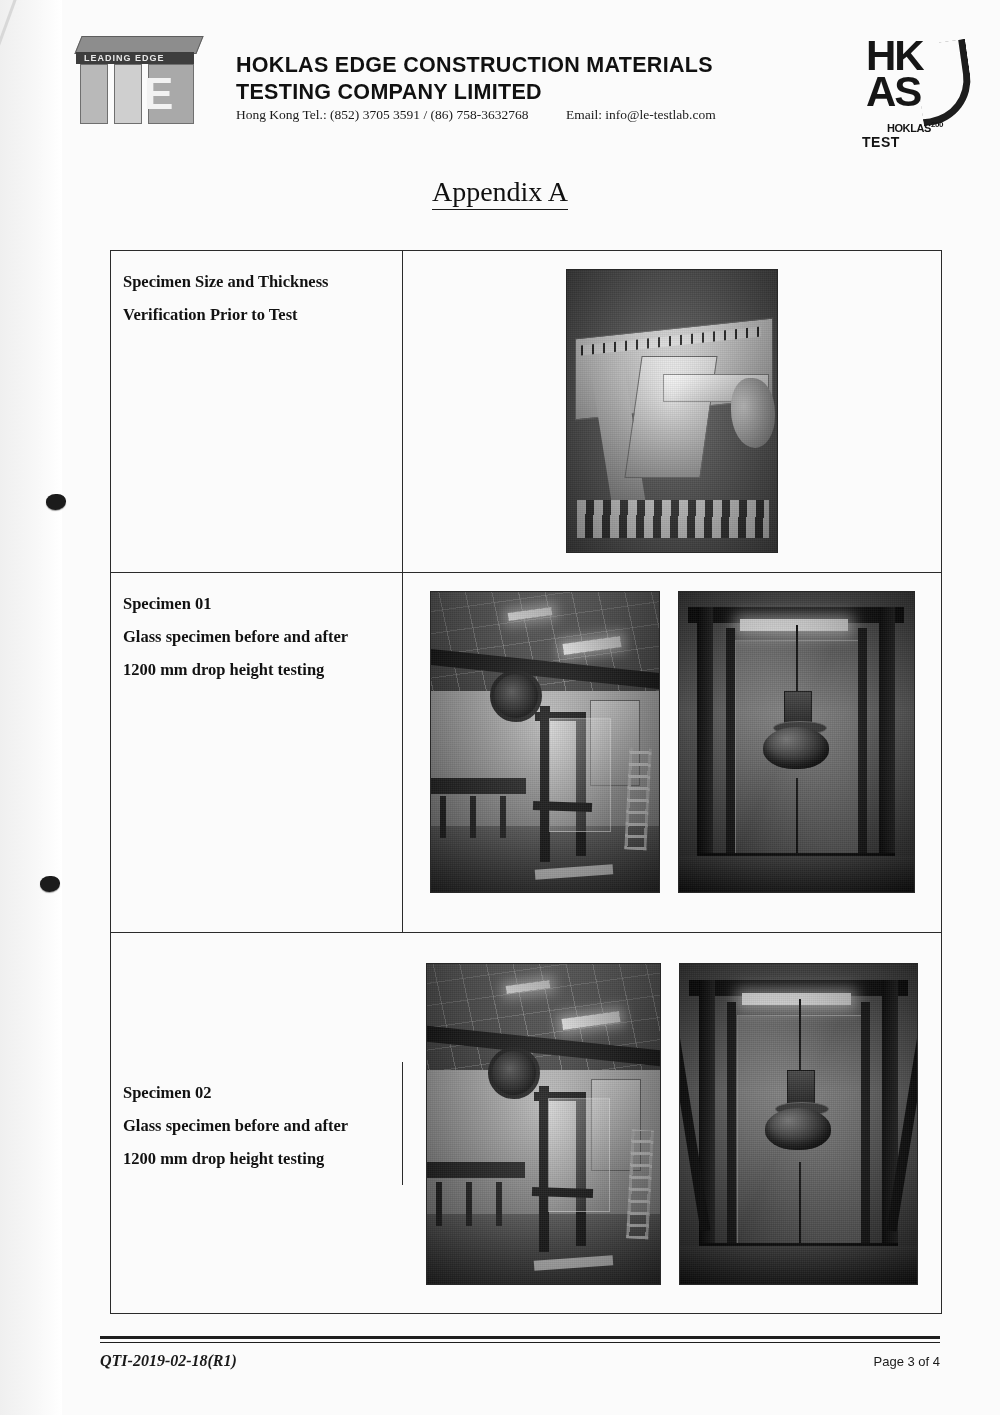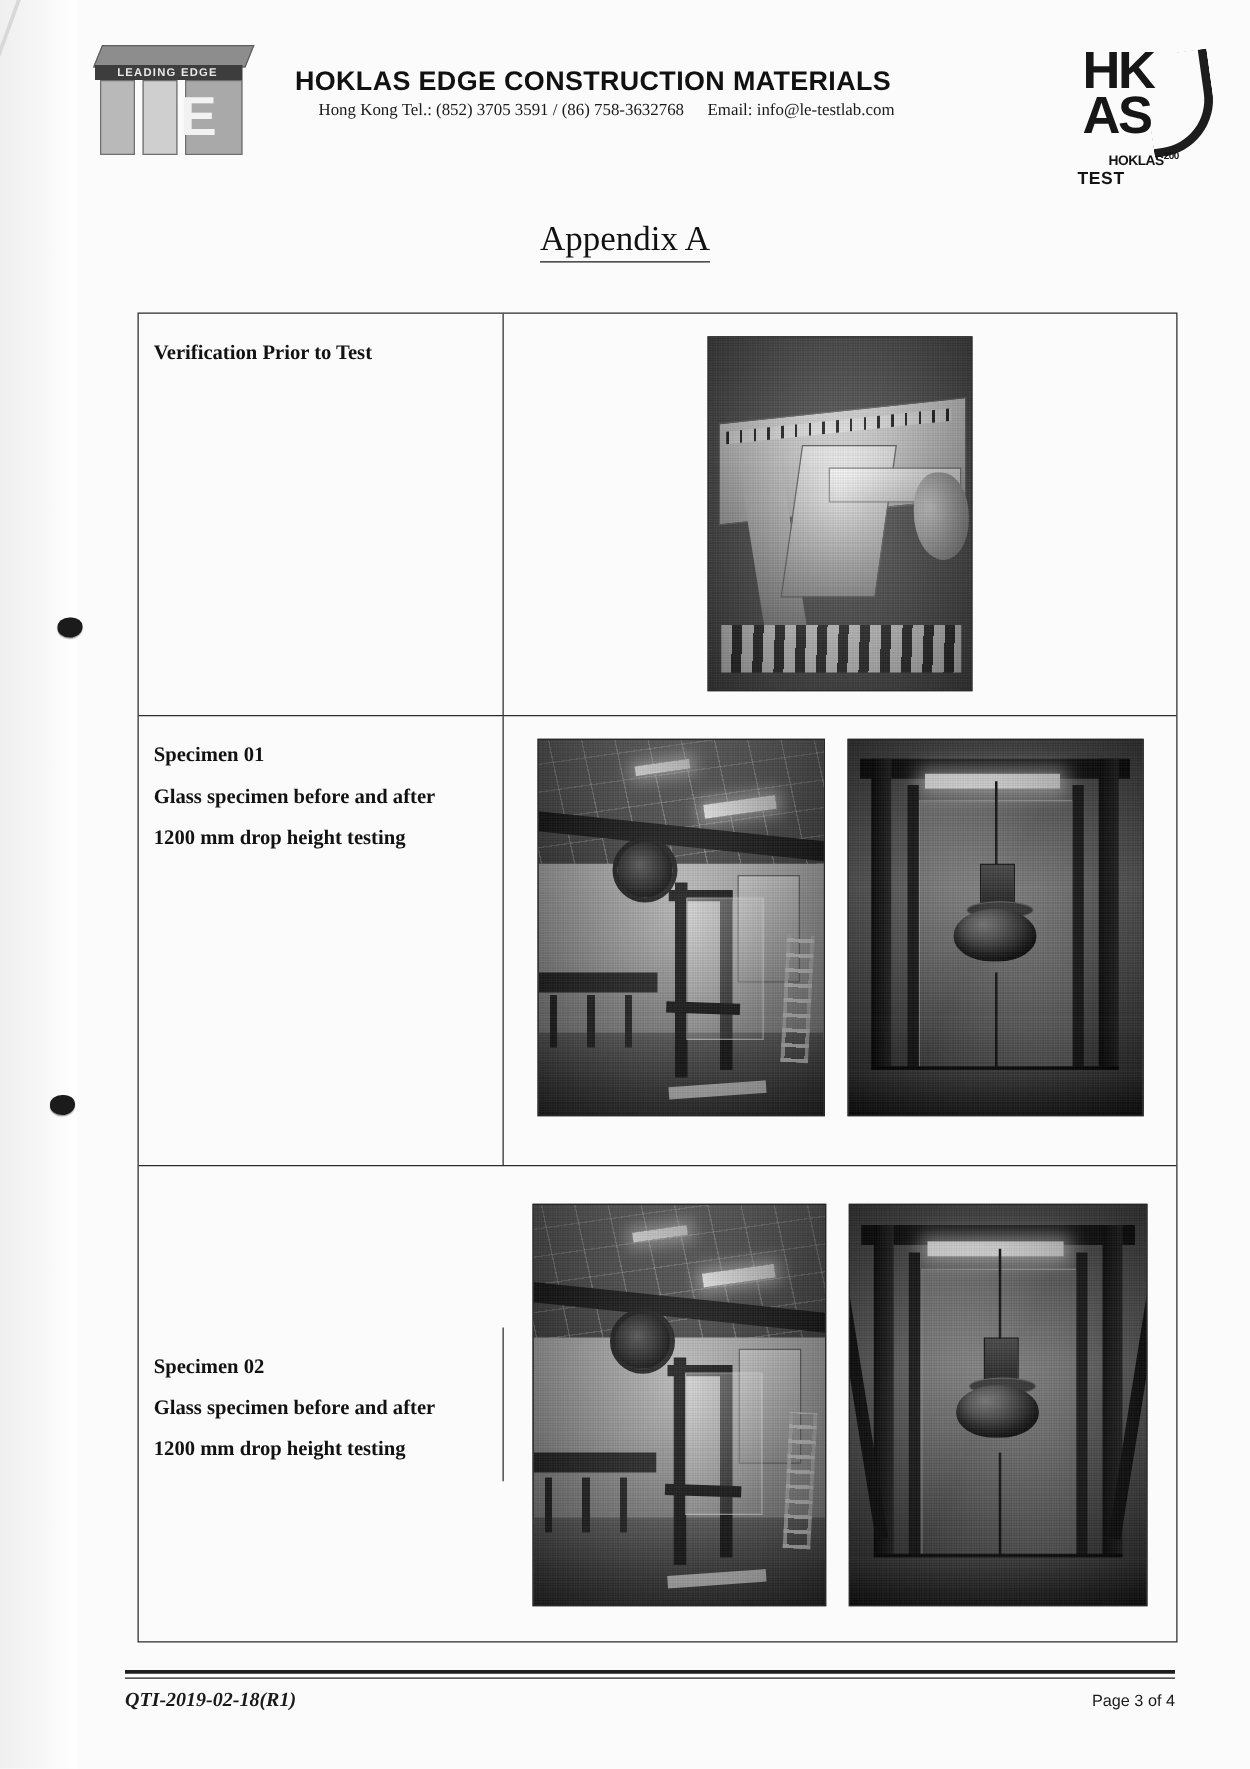--- a/index.html
+++ b/index.html
@@ -70,21 +70,21 @@
   }
   .logo .canopy-text {
     position: absolute;
     left: 10px; top: 22px;
     width: 100px;
     font-family: "Liberation Sans", sans-serif;
     font-weight: bold;
     font-size: 9px;
     letter-spacing: 1px;
     color: #e8e8e8;
-    text-align: center;
+    text-align: left;
     line-height: 12px;
   }
   .logo .pillar {
     position: absolute;
     background: #b9b9b9;
     border: 1px solid #6f6f6f;
   }
   .logo .pillar.l { left: 6px; top: 34px; width: 26px; height: 58px; }
   .logo .pillar.m { left: 40px; top: 34px; width: 26px; height: 58px; background:#cfcfcf; }
   .logo .pillar.r { left: 74px; top: 34px; width: 44px; height: 58px; background:#a9a9a9; }
@@ -117,21 +117,20 @@
     font-size: 13.5px;
     line-height: 18px;
     color: #1a1a1a;
   }
   .company .contact-row {
     display: flex;
     font-family: "Liberation Serif", serif;
     font-size: 13.5px;
     line-height: 18px;
     color: #1a1a1a;
-    text-align: center;
   }
   .company .contact-row .tel { width: 330px; }
 
   
   .hkas {
     position: absolute;
     left: 862px; top: 36px;
     width: 106px; height: 118px;
   }
   .hkas .big {
@@ -541,20 +540,21 @@
     <div class="canopy-band"></div>
     <div class="canopy-text">LEADING EDGE</div>
     <div class="pillar l"></div>
     <div class="pillar m"></div>
     <div class="pillar r"></div>
     <div class="letter-e">E</div>
   </div>
 
   <div class="company">
     <div class="line1">HOKLAS EDGE CONSTRUCTION MATERIALS</div>
+    <div class="line2">TESTING COMPANY LIMITED</div>
     <div class="contact-row">
       <span class="tel">Hong Kong Tel.: (852) 3705 3591 / (86) 758-3632768</span>
       <span class="mail">Email: info@le-testlab.com</span>
     </div>
   </div>
 
   <div class="hkas">
     <div class="big">HK</div>
     <div class="big2">AS</div>
     <div class="swoosh"></div>
@@ -566,20 +566,21 @@
 </div>
 
 <div class="appendix-title">
   <span>Appendix A</span>
 </div>
 
 <div class="doc-table">
 
   <div class="row r1">
     <div class="cell-label">
+      <div class="txt">Specimen Size and Thickness</div>
       <div class="txt">Verification Prior to Test</div>
     </div>
     <div class="cell-media">
       <div class="photo ph-caliper">
         <div class="cal-body"></div>
         <div class="cal-scale"></div>
         <div class="cal-jaw2"></div>
         <div class="cal-jaw"></div>
         <div class="cal-glass"></div>
         <div class="cal-hand"></div>

